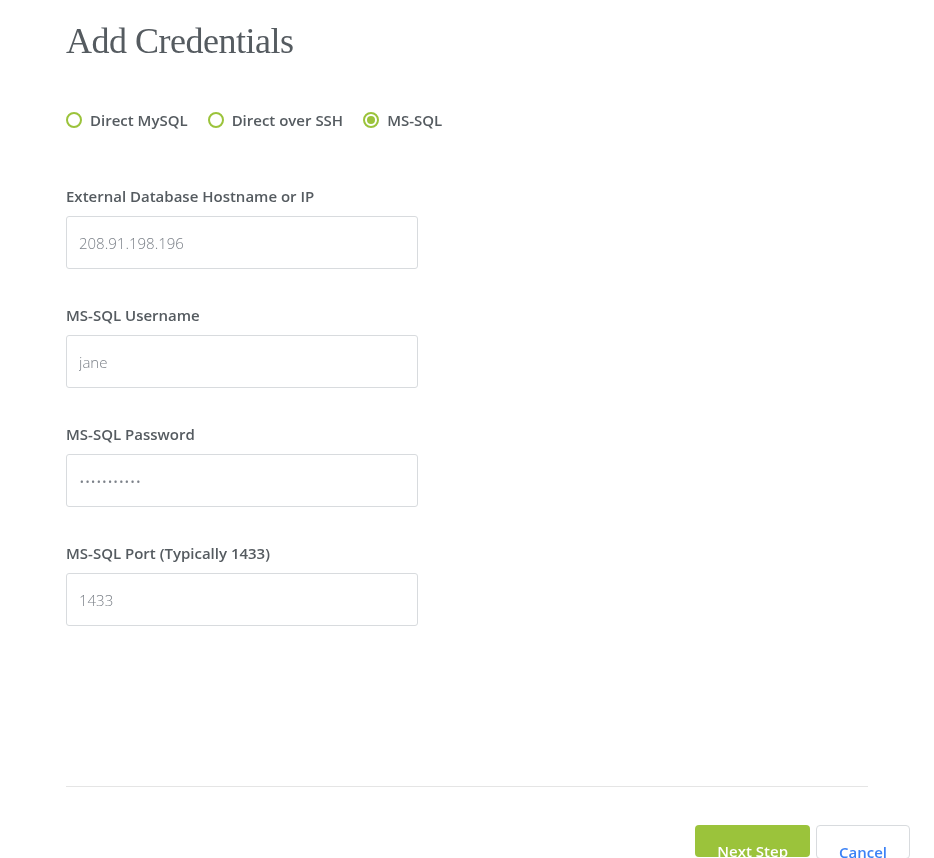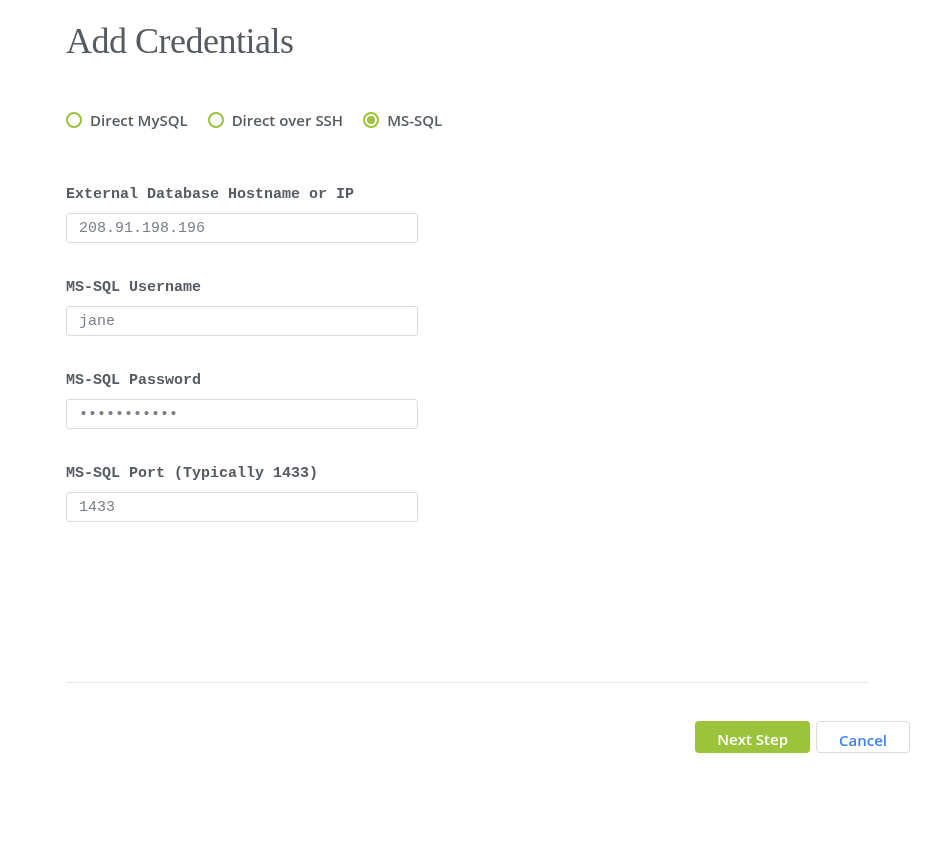--- a/index.html
+++ b/index.html
@@ -55,32 +55,31 @@
       border-radius: 50%;
       display: block;
     }
     .radio-label {
       font-size: 15px;
       font-weight: 600;
       color: #555b60;
     }
     .form-group {
       margin-bottom: 36px;
-      font-family: Liberation Mono, monospace;
     }
     .form-label {
       display: block;
       font-size: 15px;
       font-weight: 600;
       color: #555b60;
       margin-bottom: 10px;
     }
     .form-input {
       width: 352px;
-      height: 30px;
+      height: 53px;
       border: 1px solid #d8dbde;
       border-radius: 3px;
       padding: 0 12px;
       font-size: 15px;
       color: #7b8088;
       font-weight: 300;
       outline: none;
       font-family: inherit;
     }
     .divider {
@@ -89,21 +88,21 @@
       margin: 160px 0 0 0;
     }
     .footer {
       display: flex;
       justify-content: flex-end;
       gap: 6px;
       padding: 38px 24px 0 0;
     }
     .btn {
       height: 32px;
-      padding: 8px 22px;
+      padding: 16px 22px;
       border-radius: 4px;
       font-size: 15px;
       font-weight: 600;
       cursor: pointer;
       font-family: inherit;
     }
     .btn-primary {
       background: #9bc33b;
       color: #ffffff;
       border: none;

